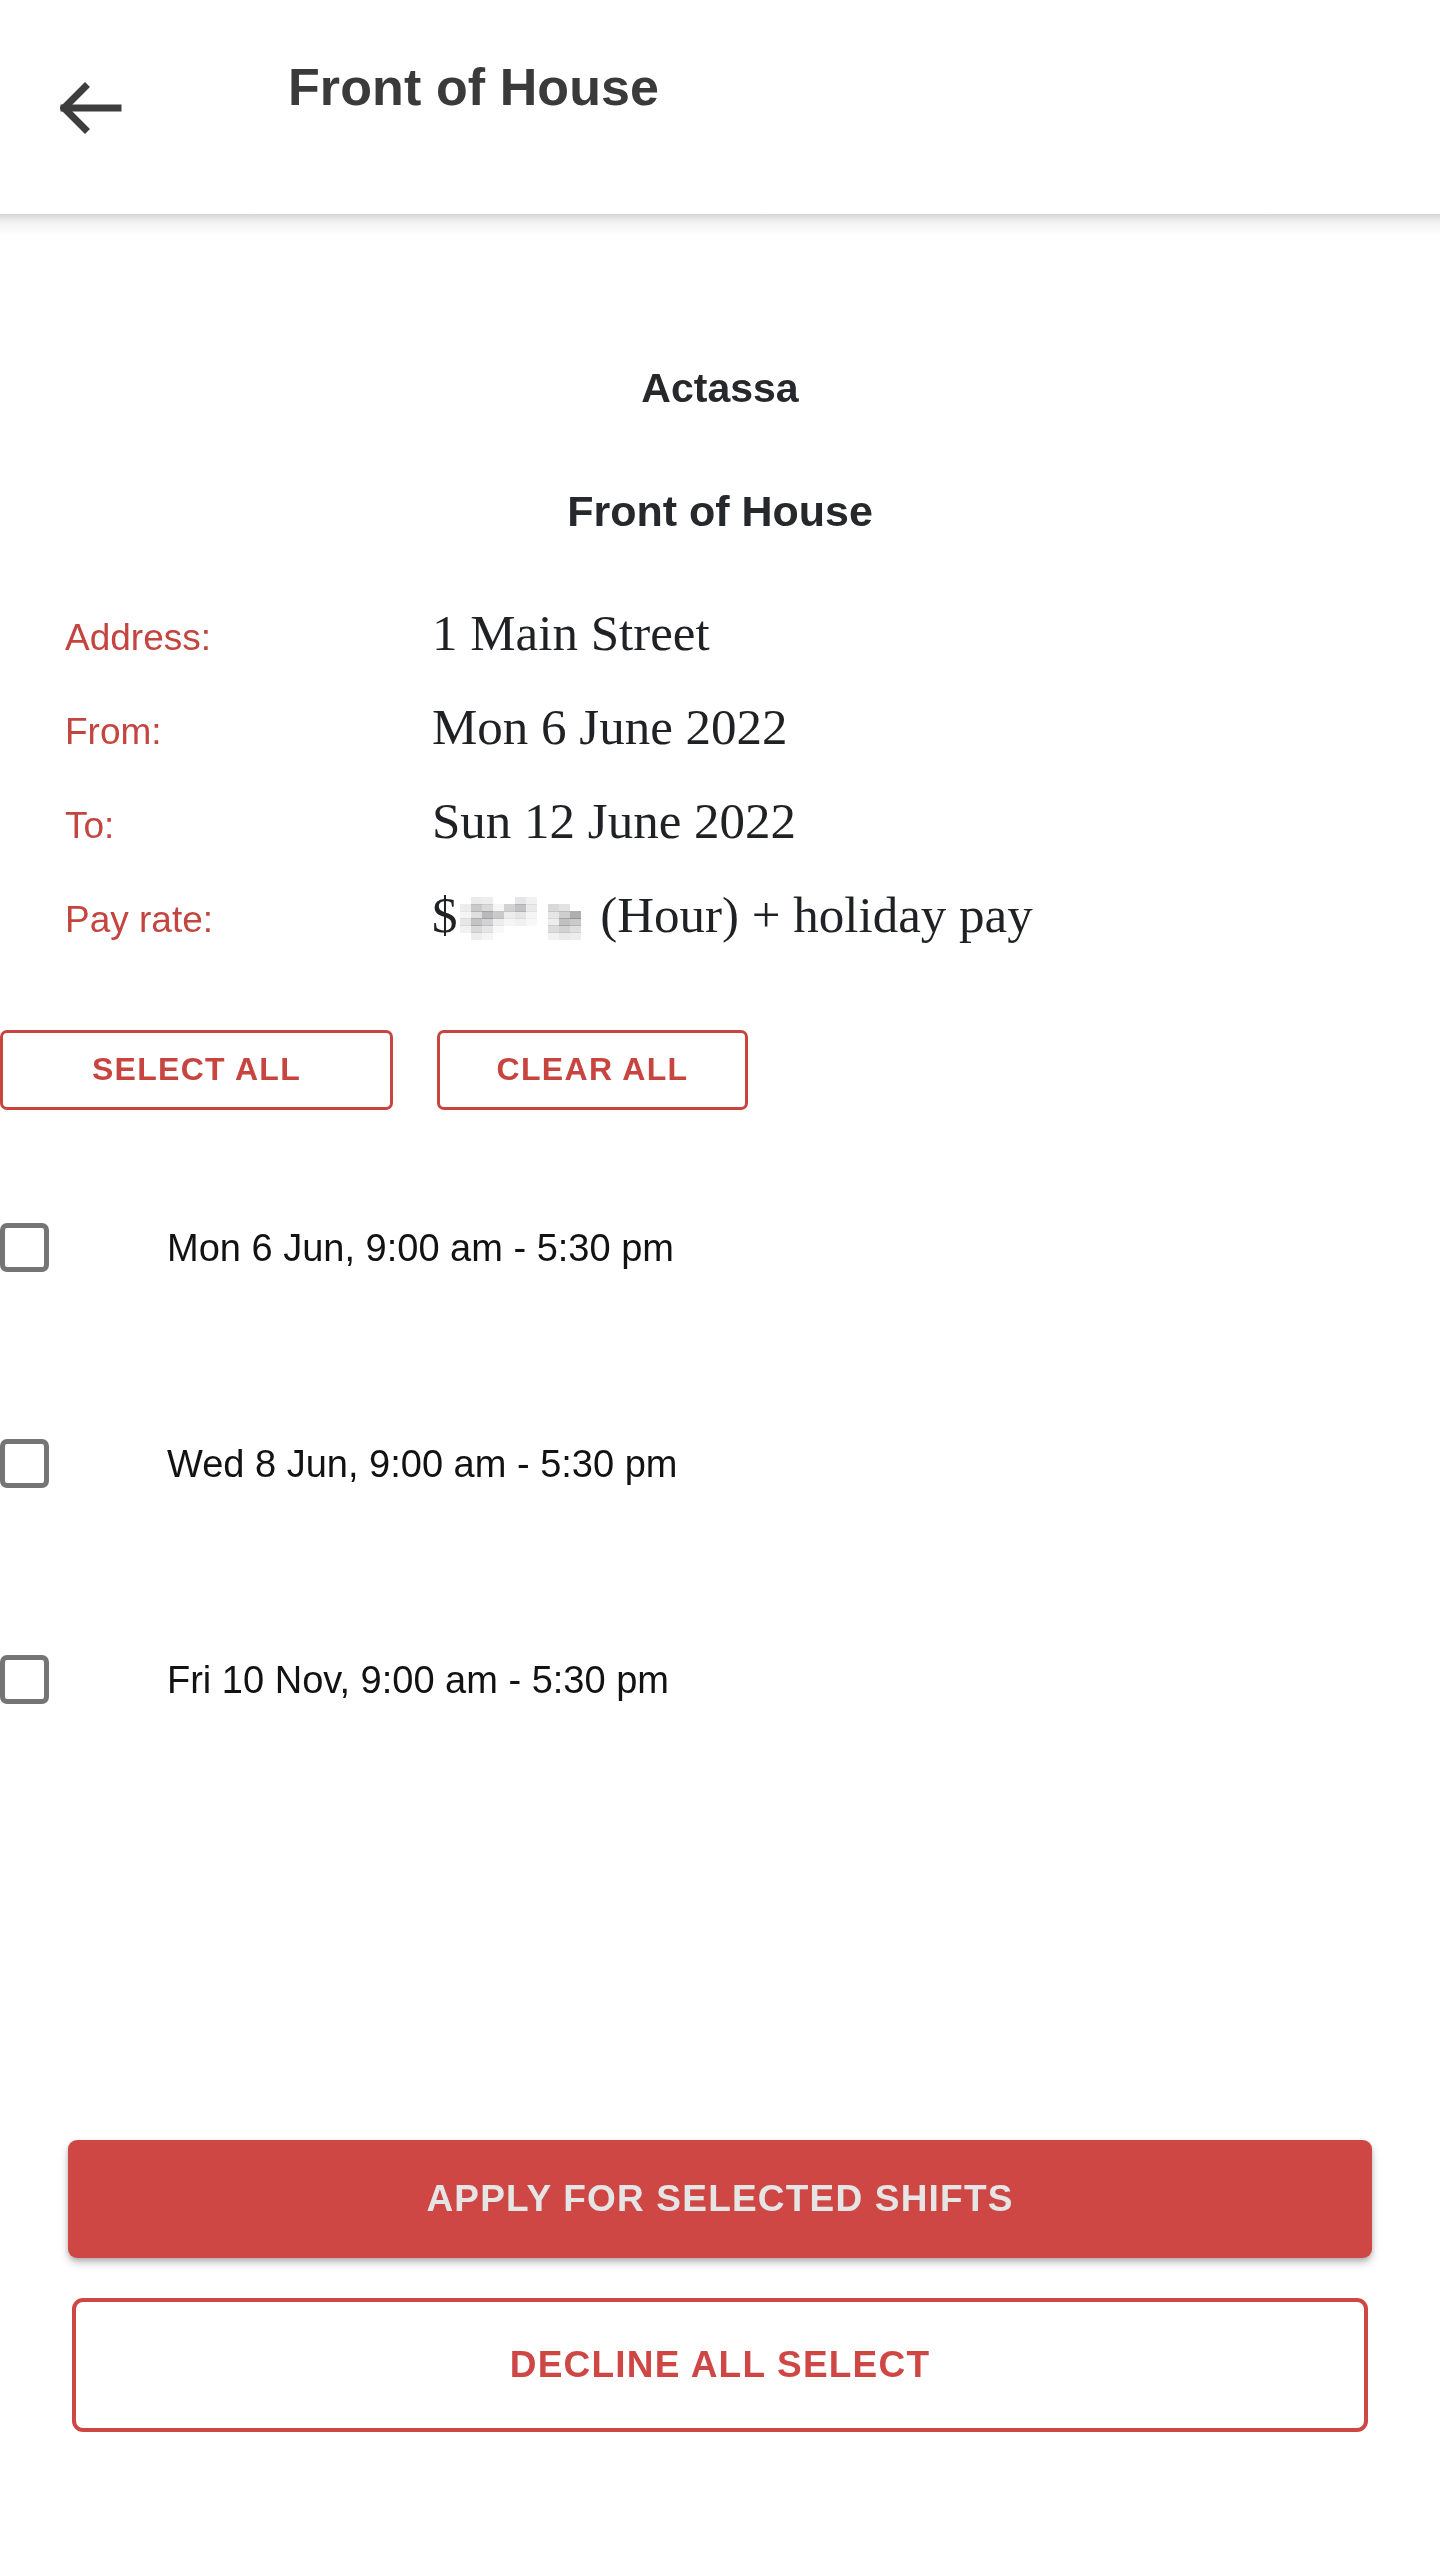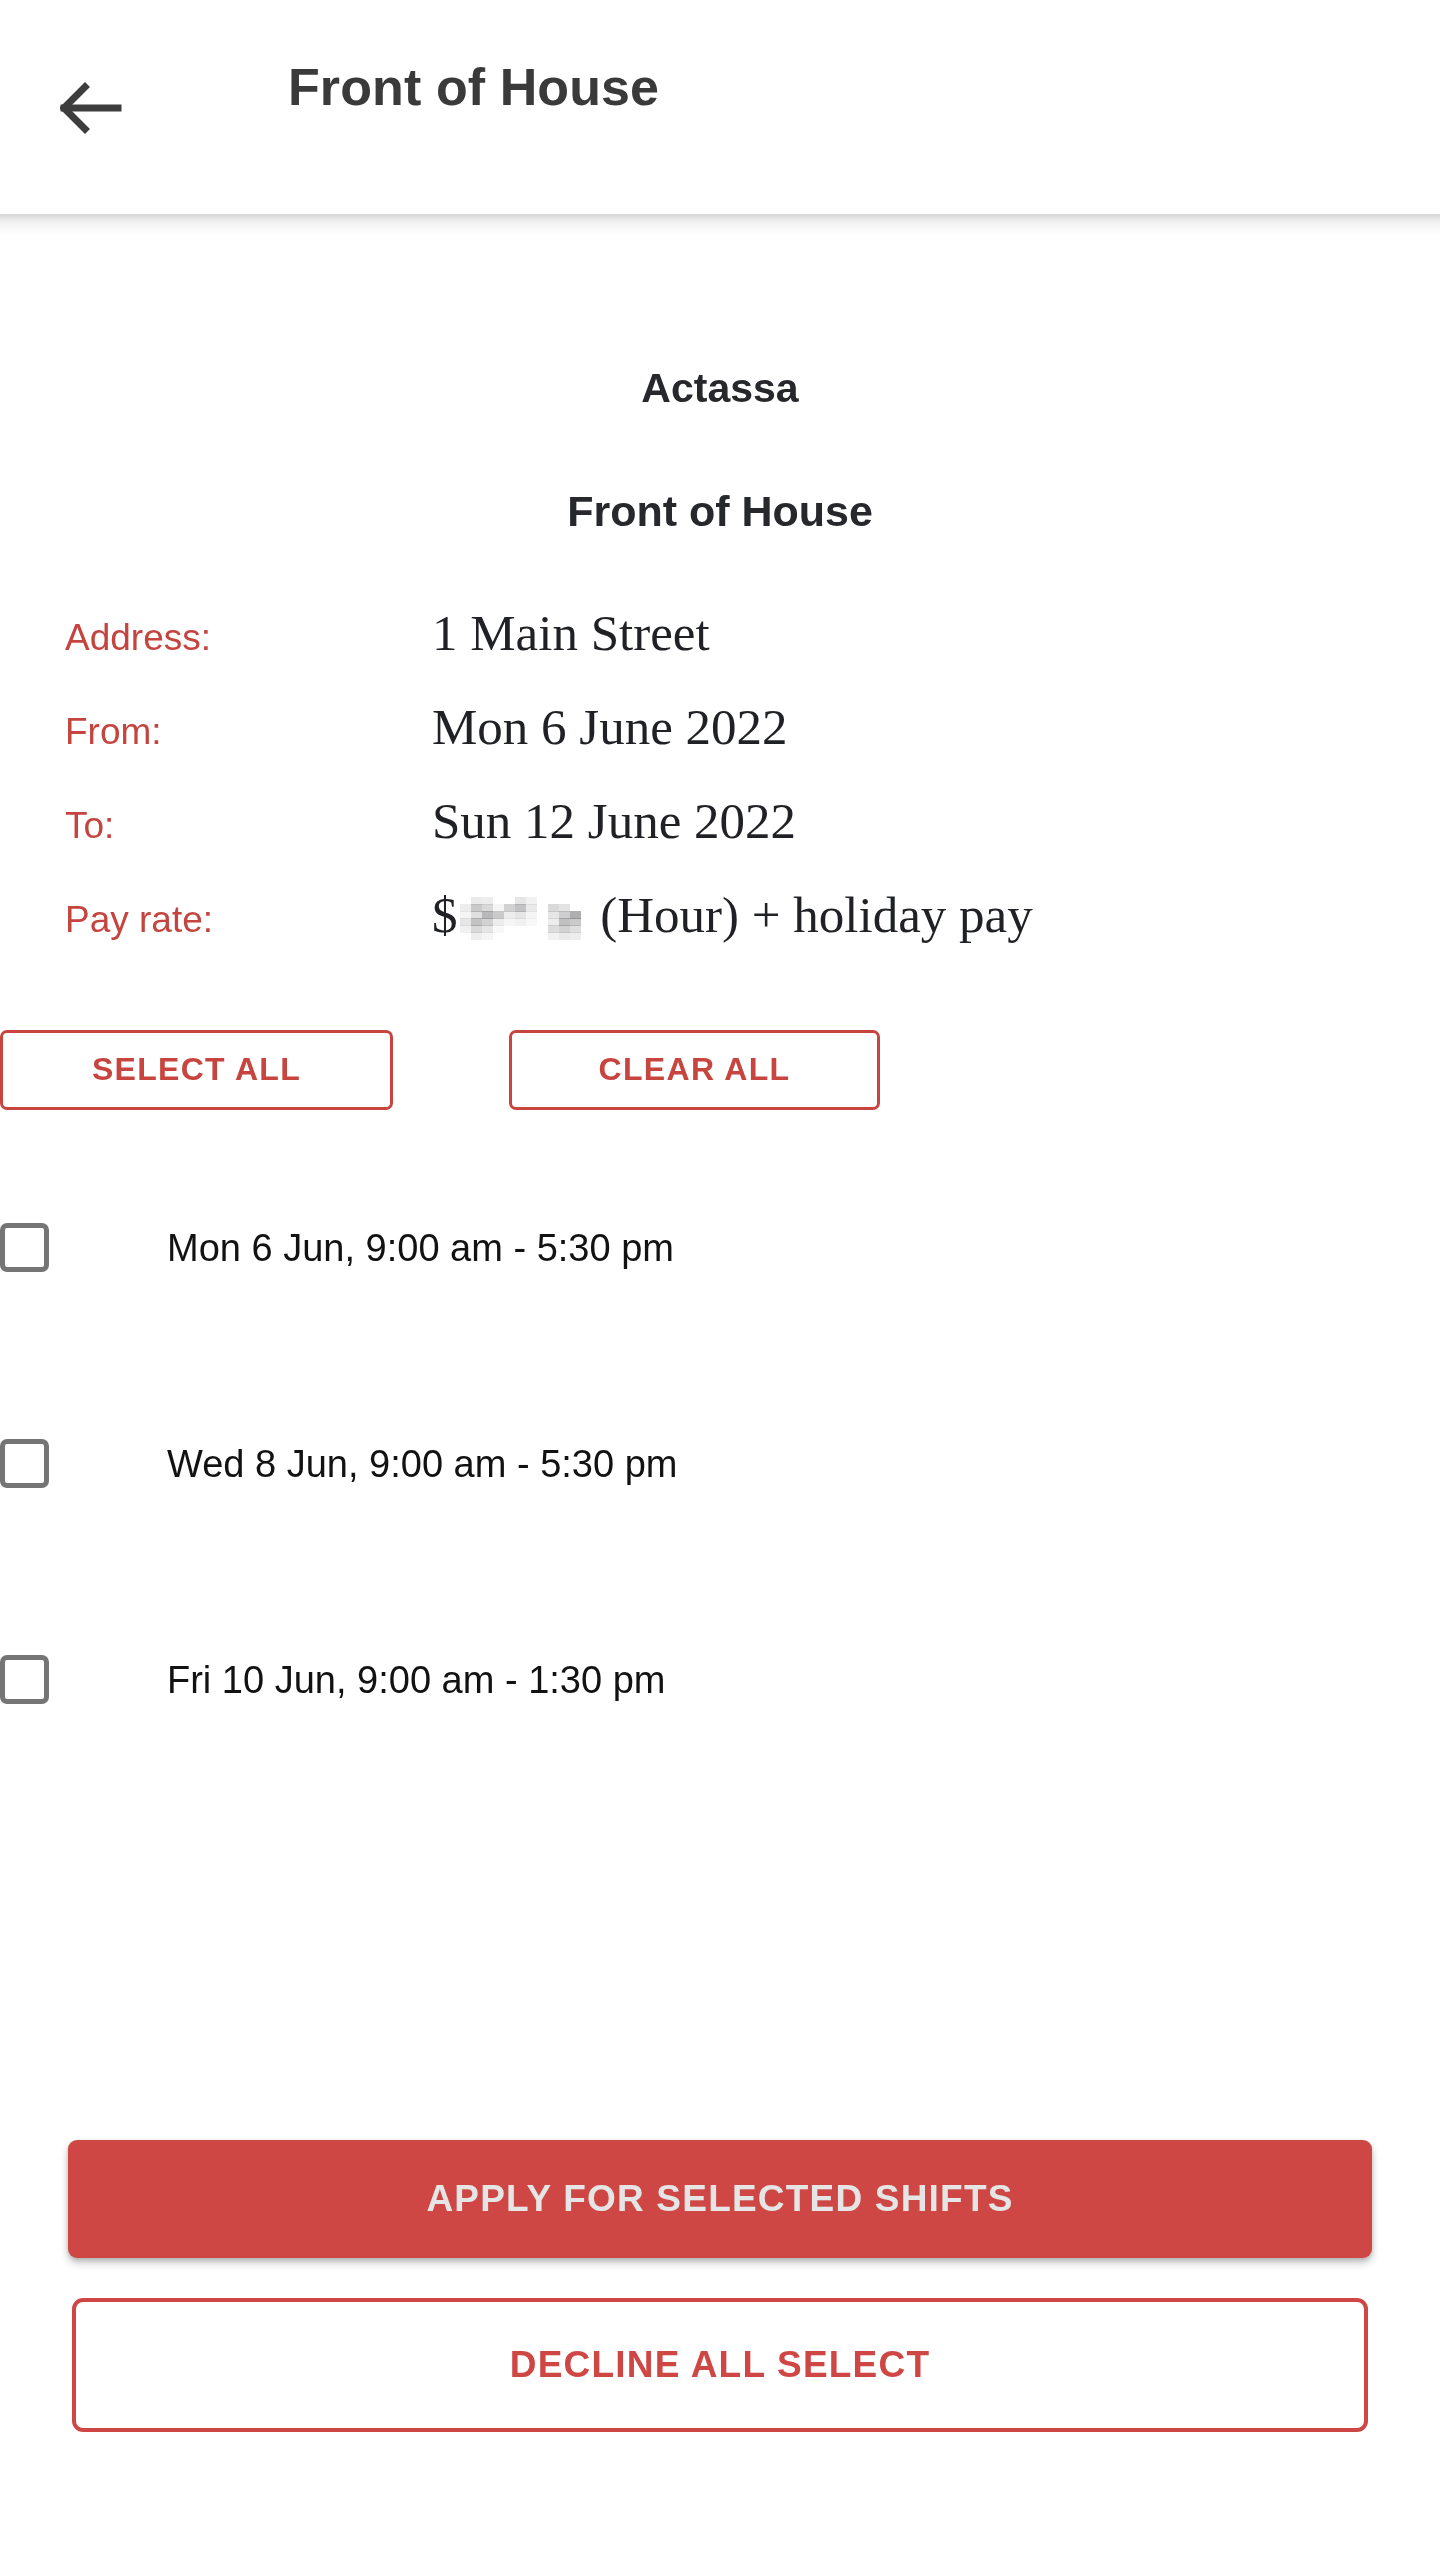--- a/index.html
+++ b/index.html
@@ -144,21 +144,21 @@
     font-weight: 700;
     letter-spacing: 1.3px;
     display: flex;
     align-items: center;
     justify-content: center;
     cursor: pointer;
     font-family: "Liberation Sans", sans-serif;
     box-sizing: border-box;
   }
   #select-all-btn { width: 393px; }
-  #clear-all-btn  { width: 371px; margin-left: 116px; }
+  #clear-all-btn  { width: 311px; margin-left: 44px; }
 
   
   .shift-list {
     margin-top: 84px;
   }
   .shift-row {
     height: 108px;
     display: flex;
     align-items: center;
     cursor: pointer;
@@ -291,21 +291,21 @@
       <div class="shift-label">Mon 6 Jun, 9:00 am - 5:30 pm</div>
     </div>
 
     <div class="shift-row">
       <div class="checkbox"></div>
       <div class="shift-label">Wed 8 Jun, 9:00 am - 5:30 pm</div>
     </div>
 
     <div class="shift-row">
       <div class="checkbox"></div>
-      <div class="shift-label">Fri 10 Jun, 9:00 am - 1:30 pm</div>
+      <div class="shift-label">Fri 10 Nov, 9:00 am - 5:30 pm</div>
     </div>
 
   </div>
 
 </div>
 
 <div class="bottom-actions">
   <div class="btn-filled">APPLY FOR SELECTED SHIFTS</div>
   <div class="btn-outline-lg">DECLINE ALL SELECT</div>
 </div>

